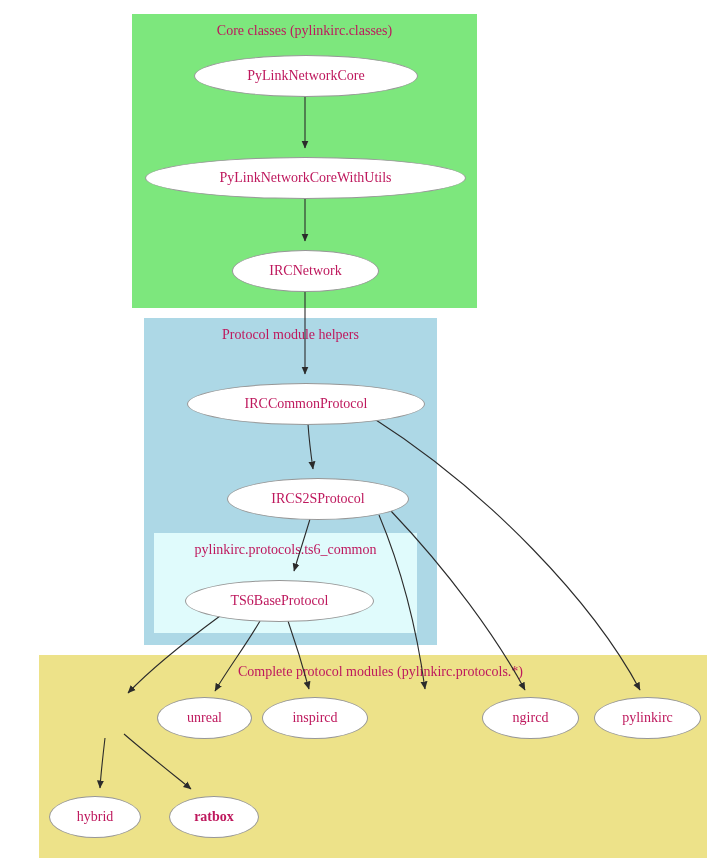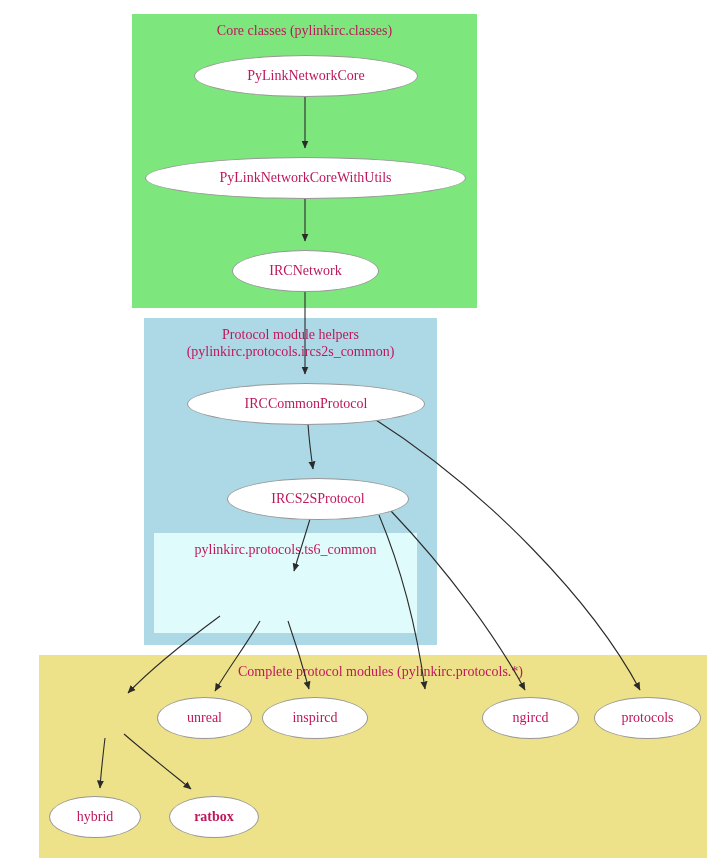--- a/index.html
+++ b/index.html
@@ -57,21 +57,20 @@
 
 <div id="canvas">
 
   <div class="cluster" id="c-core">
     <div class="cluster-title">Core classes (pylinkirc.classes)</div>
   </div>
 
   <div class="cluster" id="c-helpers">
     <div class="cluster-title">
       <div>Protocol module helpers</div>
-      <div>(pylinkirc.protocols.ircs2s_common)</div>
     </div>
   </div>
 
   <div class="cluster" id="c-ts6common">
     <div class="cluster-title">pylinkirc.protocols.ts6_common</div>
   </div>
 
   <div class="cluster" id="c-complete">
     <div class="cluster-title">Complete protocol modules (pylinkirc.protocols.*)</div>
   </div>
@@ -95,20 +94,21 @@
     <path class="edge" d="M346,418 C462,492 566,602 613,690" marker-end="url(#arrow)"></path>
     <path class="edge" d="M78,738 C76,755 74,772 73,788" marker-end="url(#arrow)"></path>
     <path class="edge" d="M97,734 C119,753 143,772 164,789" marker-end="url(#arrow)"></path>
   </svg>
 
   <div class="node" id="n-core1">PyLinkNetworkCore</div>
   <div class="node" id="n-core2">PyLinkNetworkCoreWithUtils</div>
   <div class="node" id="n-helper1">IRCCommonProtocol</div>
   <div class="node" id="n-core3">IRCNetwork</div>
   <div class="node" id="n-helper2">IRCS2SProtocol</div>
+  <div class="node" id="n-ts6base">TS6BaseProtocol</div>
   <div class="node" id="n-unreal">unreal</div>
   <div class="node" id="n-inspircd">inspircd</div>
   <div class="node" id="n-ngircd">ngircd</div>
-  <div class="node" id="n-clientbot">protocols</div>
+  <div class="node" id="n-clientbot">pylinkirc</div>
   <div class="node" id="n-hybrid">hybrid</div>
   <div class="node" id="n-ratbox">ratbox</div>
 
 </div>
 
 </body></html>

